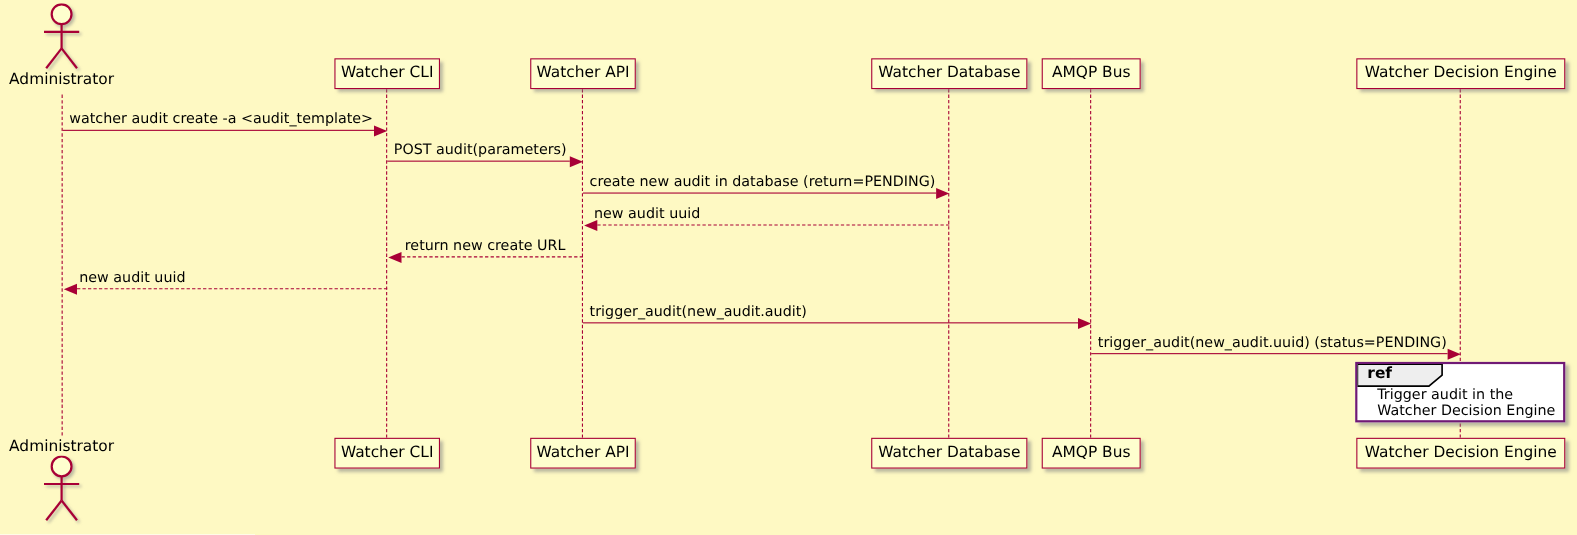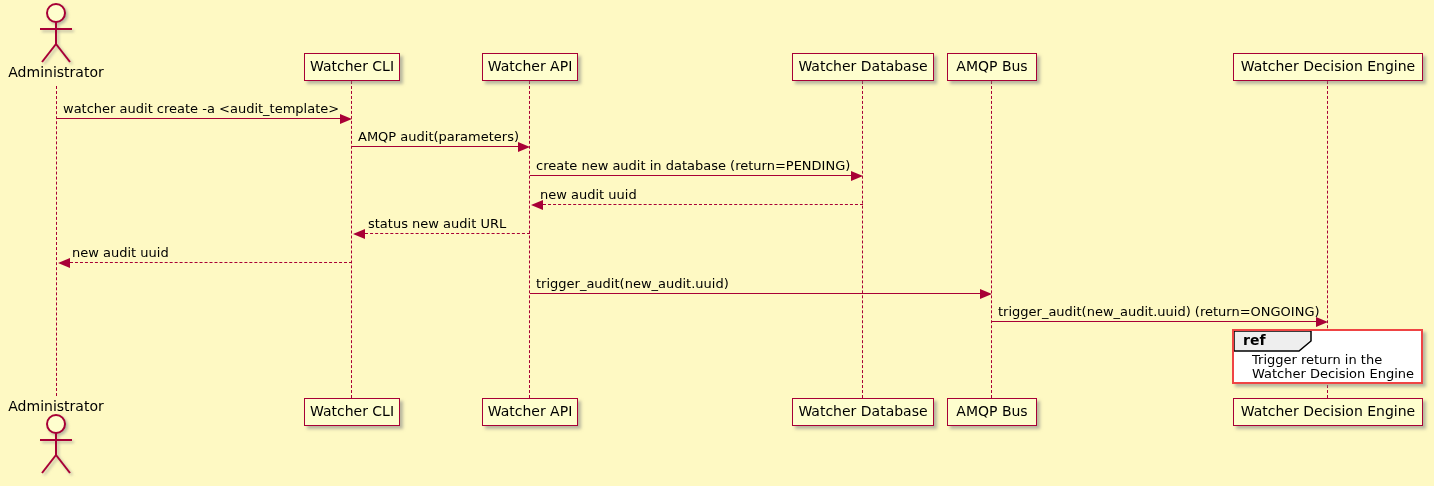--- a/index.html
+++ b/index.html
@@ -21,21 +21,21 @@
   .msg-label { position:absolute; font-size:13px; color:#000; white-space:nowrap; z-index:2;text-align:right; }
   .msg-line  { position:absolute; height:0; border-top-width:1px; border-top-color:#a80036; z-index:1; }
   .solid  { border-top-style:solid; }
   .dashed { border-top-style:dashed; }
   .arrow  { position:absolute; width:0; height:0;
             border-top:5px solid transparent; border-bottom:5px solid transparent; z-index:2; }
   .arrow.right { border-left:12px solid #a80036; }
   .arrow.left  { border-right:12px solid #a80036; }
 
   .refbox { position:absolute; left:1232px; top:329px; width:191px; height:55px;
-            box-sizing:border-box; background:#ffffff; border:2px solid #ef4444;
+            box-sizing:border-box; background:#ffffff; border:2px solid #701a75;
             box-shadow:3px 3px 3px rgba(130,130,130,.55); z-index:4; }
   .ref-header-svg { position:absolute; left:0; top:0; }
   .ref-keyword { position:absolute; left:9px; top:1px; font-weight:bold; font-size:14px; color:#000; }
   .ref-line { position:absolute; left:18px; font-size:13px; color:#000; white-space:nowrap; }
 </style>
 </head>
 <body>
 
 <div class="canvas">
 
@@ -61,67 +61,67 @@
   <div class="participant" style="left:947px; top:53px; width:90px;">AMQP Bus</div>
   <div class="participant" style="left:1233px;top:53px; width:190px;">Watcher Decision Engine</div>
 
   <div>
     <span class="msg-label" style="left:63px; top:101px;">watcher audit create -a &lt;audit_template&gt;</span>
     <div class="msg-line solid" style="left:57px; top:118px; width:284px;"></div>
     <div class="arrow right" style="left:340px; top:114px;"></div>
   </div>
 
   <div>
-    <span class="msg-label" style="left:358px; top:129px;">AMQP audit(parameters)</span>
+    <span class="msg-label" style="left:358px; top:129px;">POST audit(parameters)</span>
     <div class="msg-line solid" style="left:352px; top:146px; width:166px;"></div>
     <div class="arrow right" style="left:518px; top:142px;"></div>
   </div>
 
   <div>
     <span class="msg-label" style="left:536px; top:158px;">create new audit in database (return=PENDING)</span>
     <div class="msg-line solid" style="left:530px; top:175px; width:321px;"></div>
     <div class="arrow right" style="left:851px; top:171px;"></div>
   </div>
 
   <div>
     <span class="msg-label" style="left:540px; top:187px;">new audit uuid</span>
     <div class="msg-line dashed" style="left:543px; top:204px; width:320px;"></div>
     <div class="arrow left" style="left:531px; top:200px;"></div>
   </div>
 
   <div>
-    <span class="msg-label" style="left:368px; top:216px;">status new audit URL</span>
+    <span class="msg-label" style="left:368px; top:216px;">return new create URL</span>
     <div class="msg-line dashed" style="left:365px; top:233px; width:165px;"></div>
     <div class="arrow left" style="left:353px; top:229px;"></div>
   </div>
 
   <div>
     <span class="msg-label" style="left:72px; top:245px;">new audit uuid</span>
     <div class="msg-line dashed" style="left:70px; top:262px; width:282px;"></div>
     <div class="arrow left" style="left:58px; top:258px;"></div>
   </div>
 
   <div>
-    <span class="msg-label" style="left:536px; top:276px;">trigger_audit(new_audit.uuid)</span>
+    <span class="msg-label" style="left:536px; top:276px;">trigger_audit(new_audit.audit)</span>
     <div class="msg-line solid" style="left:530px; top:293px; width:450px;"></div>
     <div class="arrow right" style="left:980px; top:289px;"></div>
   </div>
 
   <div>
-    <span class="msg-label" style="left:998px; top:304px;">trigger_audit(new_audit.uuid) (return=ONGOING)</span>
+    <span class="msg-label" style="left:998px; top:304px;">trigger_audit(new_audit.uuid) (status=PENDING)</span>
     <div class="msg-line solid" style="left:992px; top:321px; width:324px;"></div>
     <div class="arrow right" style="left:1316px; top:317px;"></div>
   </div>
 
   <div class="refbox">
     <svg class="ref-header-svg" width="78" height="21" viewBox="0 0 78 21">
       <polygon points="0,0 77,0 77,10 65,20 0,20" fill="#eeeeee" stroke="#000000" stroke-width="1.5"></polygon>
     </svg>
     <span class="ref-keyword">ref</span>
-    <span class="ref-line" style="top:21px;">Trigger return in the</span>
+    <span class="ref-line" style="top:21px;">Trigger audit in the</span>
     <span class="ref-line" style="top:35px;">Watcher Decision Engine</span>
   </div>
 
   <div class="actor-label" style="left:56px; top:398px;">Administrator</div>
   <svg class="actor-figure" style="left:34px; top:414px;" width="44" height="62" viewBox="0 0 44 62">
     <circle cx="22" cy="10" r="9" fill="#fefece" stroke="#a80036" stroke-width="2"></circle>
     <line x1="22" y1="19" x2="22" y2="41" stroke="#a80036" stroke-width="2"></line>
     <line x1="6" y1="26" x2="38" y2="26" stroke="#a80036" stroke-width="2"></line>
     <line x1="22" y1="41" x2="8" y2="59" stroke="#a80036" stroke-width="2"></line>
     <line x1="22" y1="41" x2="36" y2="59" stroke="#a80036" stroke-width="2"></line>

